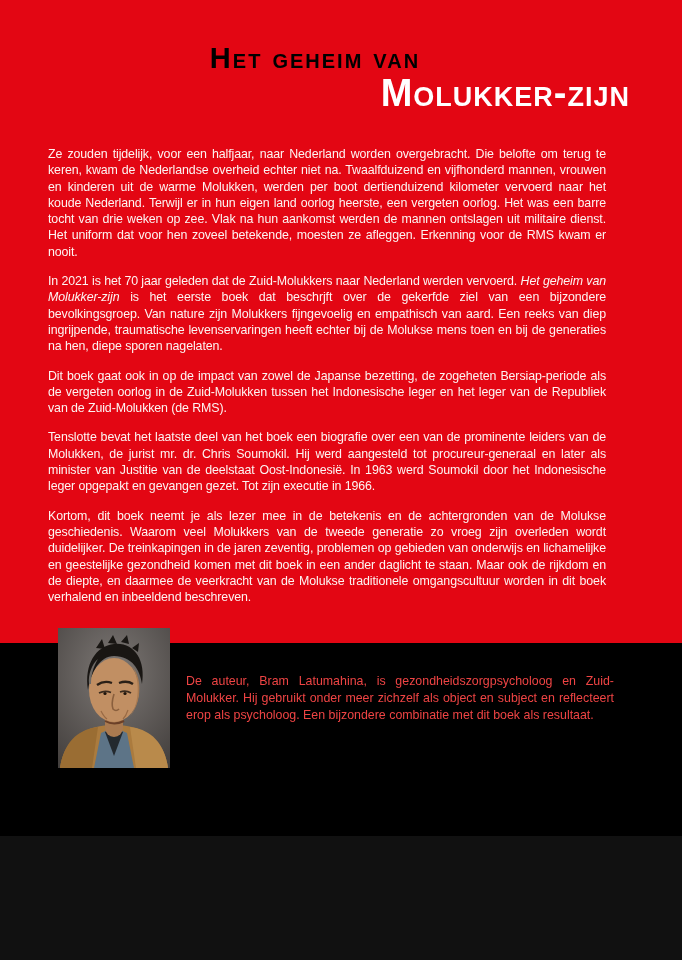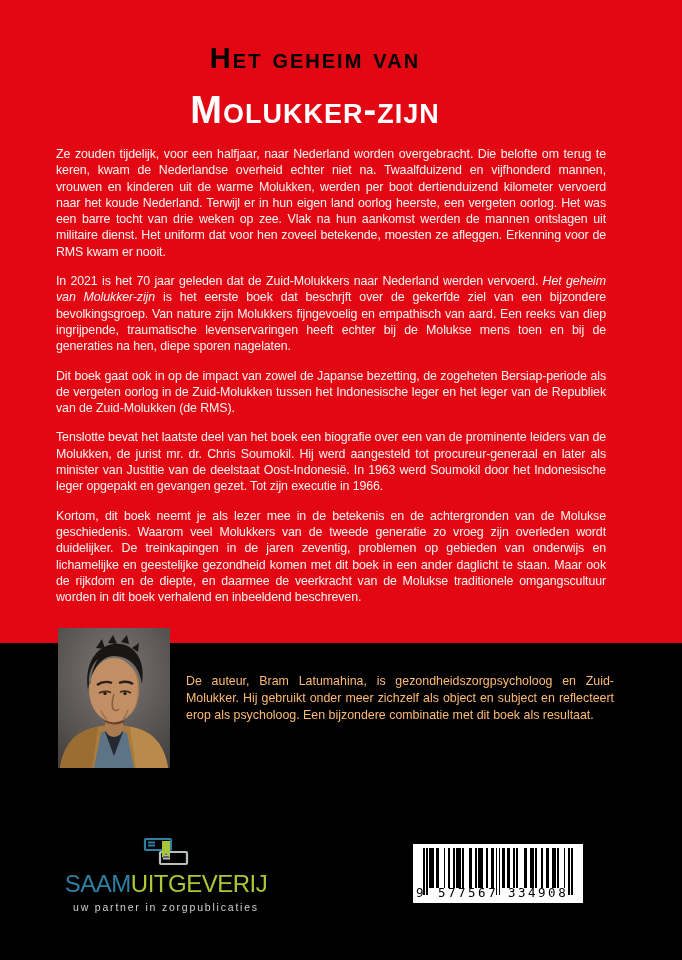--- a/index.html
+++ b/index.html
@@ -1,44 +1,44 @@
 <!DOCTYPE html>
 <html lang="nl"><head>
 <meta charset="utf-8">
 <title>Boekomslag achterzijde</title>
 <style>
   html,body { margin:0; padding:0; background:#111; }
   .page {
-    position:relative; width:682px; height:960px; margin:0 auto;
+    position:relative; width:682px; height:836px; margin:0 auto;
     background:#e30613; overflow:hidden;
     font-family:"Liberation Sans", sans-serif;
     -webkit-font-smoothing:antialiased;
   }
   
   .title-block {
     position:absolute; top:44px; left:0; width:630px;
     text-align:center; font-weight:bold; font-variant:small-caps; line-height:1;
   }
   .title-l1 { display:block; font-size:29px; letter-spacing:2px; color:#000000; }
-  .title-l2 { display:block; font-size:38px; letter-spacing:1px; color:#ffffff; margin-top:18px; }
+  .title-l2 { display:block; font-size:38px; letter-spacing:1px; color:#ffffff; margin-top:1px;text-align:right; }
   
   .synopsis {
     position:absolute; left:48px; top:146px; width:558px;
     color:#fdf4f2; font-size:12.4px; line-height:16.3px;
     letter-spacing:-0.1px; text-align:justify;
   }
-  .synopsis p { margin:0 0 13px 8px; }
+  .synopsis p { margin:0 0 13px 0; }
   .synopsis p:last-child { margin-bottom:0; }
   .synopsis em { font-style:italic; }
   
   .bottom-panel { position:absolute; left:0; top:643px; width:682px; height:317px; background:#000000; }
   .author-photo { position:absolute; left:58px; top:-15px; width:112px; height:140px; display:block; }
   .author-bio {
     position:absolute; left:186px; top:18px; width:428px;
-    color:#fdba74; font-size:12.4px; line-height:16.8px; text-align:justify;
+    color:#ef4444; font-size:12.4px; line-height:16.8px; text-align:justify;
   }
   
   .publisher { position:absolute; left:46px; top:194px; width:240px; text-align:center; }
   .publisher-icon { display:block; margin:0 auto 5px auto; }
   .publisher-name { font-size:24px; line-height:1; letter-spacing:-0.5px; white-space:nowrap; }
   .name-blue  { color:#2e7fa3; }
   .name-green { color:#aec636; }
   .publisher-tagline { margin-top:5px; font-size:10.5px; letter-spacing:1.8px; color:#cfd0d0; white-space:nowrap; }
   
   .barcode-box { position:absolute; left:413px; top:201px; width:170px; height:59px; background:#ffffff; }

